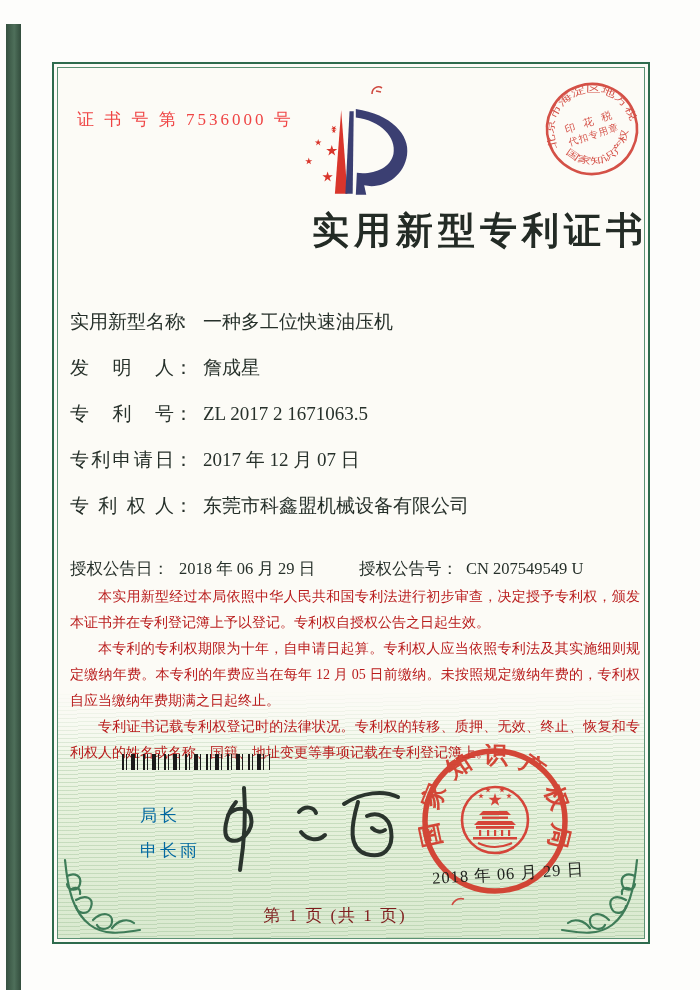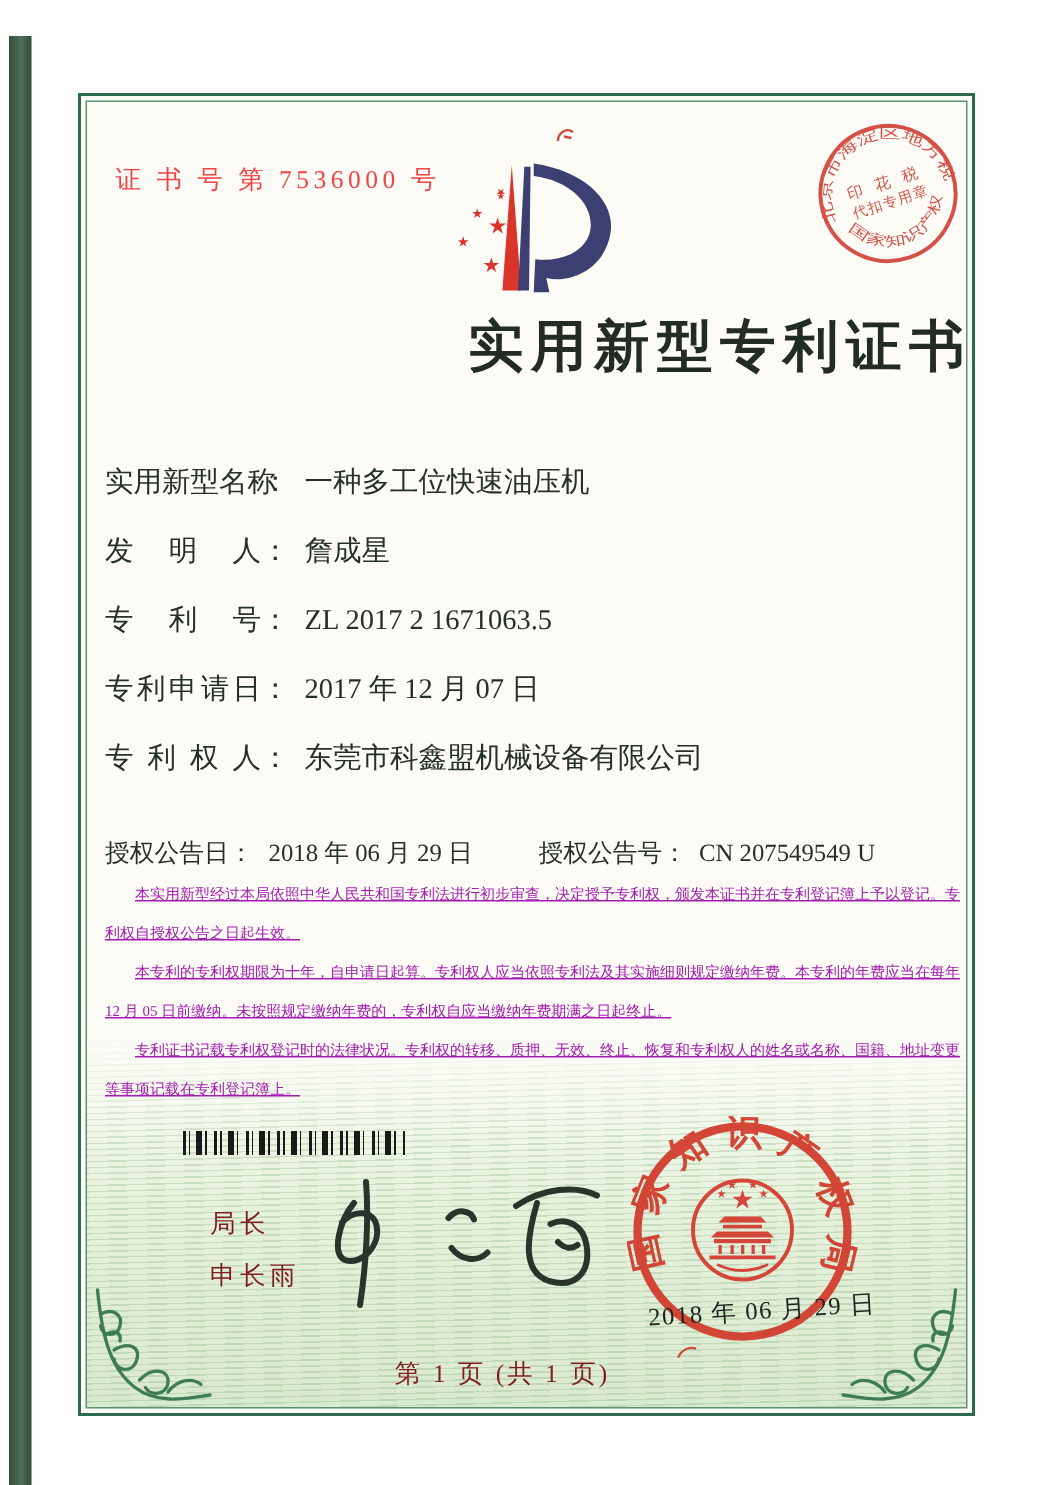--- a/index.html
+++ b/index.html
@@ -27,27 +27,27 @@
   .fields{position:absolute;left:16px;top:246px;width:572px;font-size:19px;line-height:24px;}
   .frow{margin-bottom:22px;white-space:nowrap;}
   .frow.addr{margin-bottom:0;}
   .flabel{display:inline-block;width:104px;text-align:justify;text-align-last:justify;vertical-align:top;}
   .fcolon{display:inline-block;vertical-align:top;}
   .fvalue{display:inline-block;vertical-align:top;margin-left:10px;white-space:normal;}
   .fvalue.addrv{width:452px;}
   .grant-row{position:absolute;left:16px;top:494px;width:572px;font-size:16.5px;white-space:nowrap;}
   .grant-right{position:absolute;left:289px;top:0;}
   .body-text{position:absolute;left:16px;top:520px;width:570px;
-    font-size:10px;line-height:26px;text-align:justify;color:#a21caf;text-decoration:underline;}
+    font-size:14px;line-height:26px;text-align:justify;color:#b91c1c;}
   .body-text p{margin:0;text-indent:2em;}
   .barcode{position:absolute;left:68px;top:690px;width:148px;height:16px;
     background:
       repeating-linear-gradient(90deg,#1a1a1a 0 2px,transparent 2px 4px,#1a1a1a 4px 5px,transparent 5px 9px,#1a1a1a 9px 13px,transparent 13px 15px,#1a1a1a 15px 16px,transparent 16px 21px);}
   .signer{position:absolute;left:86px;top:740px;font-size:17px;letter-spacing:3px;
-    font-family:Liberation Serif, serif;color:#7f1d1d;}
+    font-family:Liberation Serif, serif;color:#0369a1;}
   .signer div{margin-bottom:12px;}
   .signature{position:absolute;left:152px;top:716px;width:215px;height:100px;}
   .seal{position:absolute;left:364px;top:680px;width:154px;height:154px;opacity:.93;}
   .seal-date{position:absolute;left:378px;top:797px;width:220px;font-size:16.5px;
     letter-spacing:1px;color:#20241f;transform:rotate(-3.5deg);}
   .footer{position:absolute;left:0;right:0;top:840px;text-align:center;
     font-size:17px;letter-spacing:2px;color:#7f1d1d;transform:translateX(-16px);}
   .tax-stamp{position:absolute;left:489px;top:16px;width:98px;height:98px;
     transform:rotate(-18deg);opacity:.88;}
   .corner{position:absolute;width:84px;height:90px;bottom:6px;}

